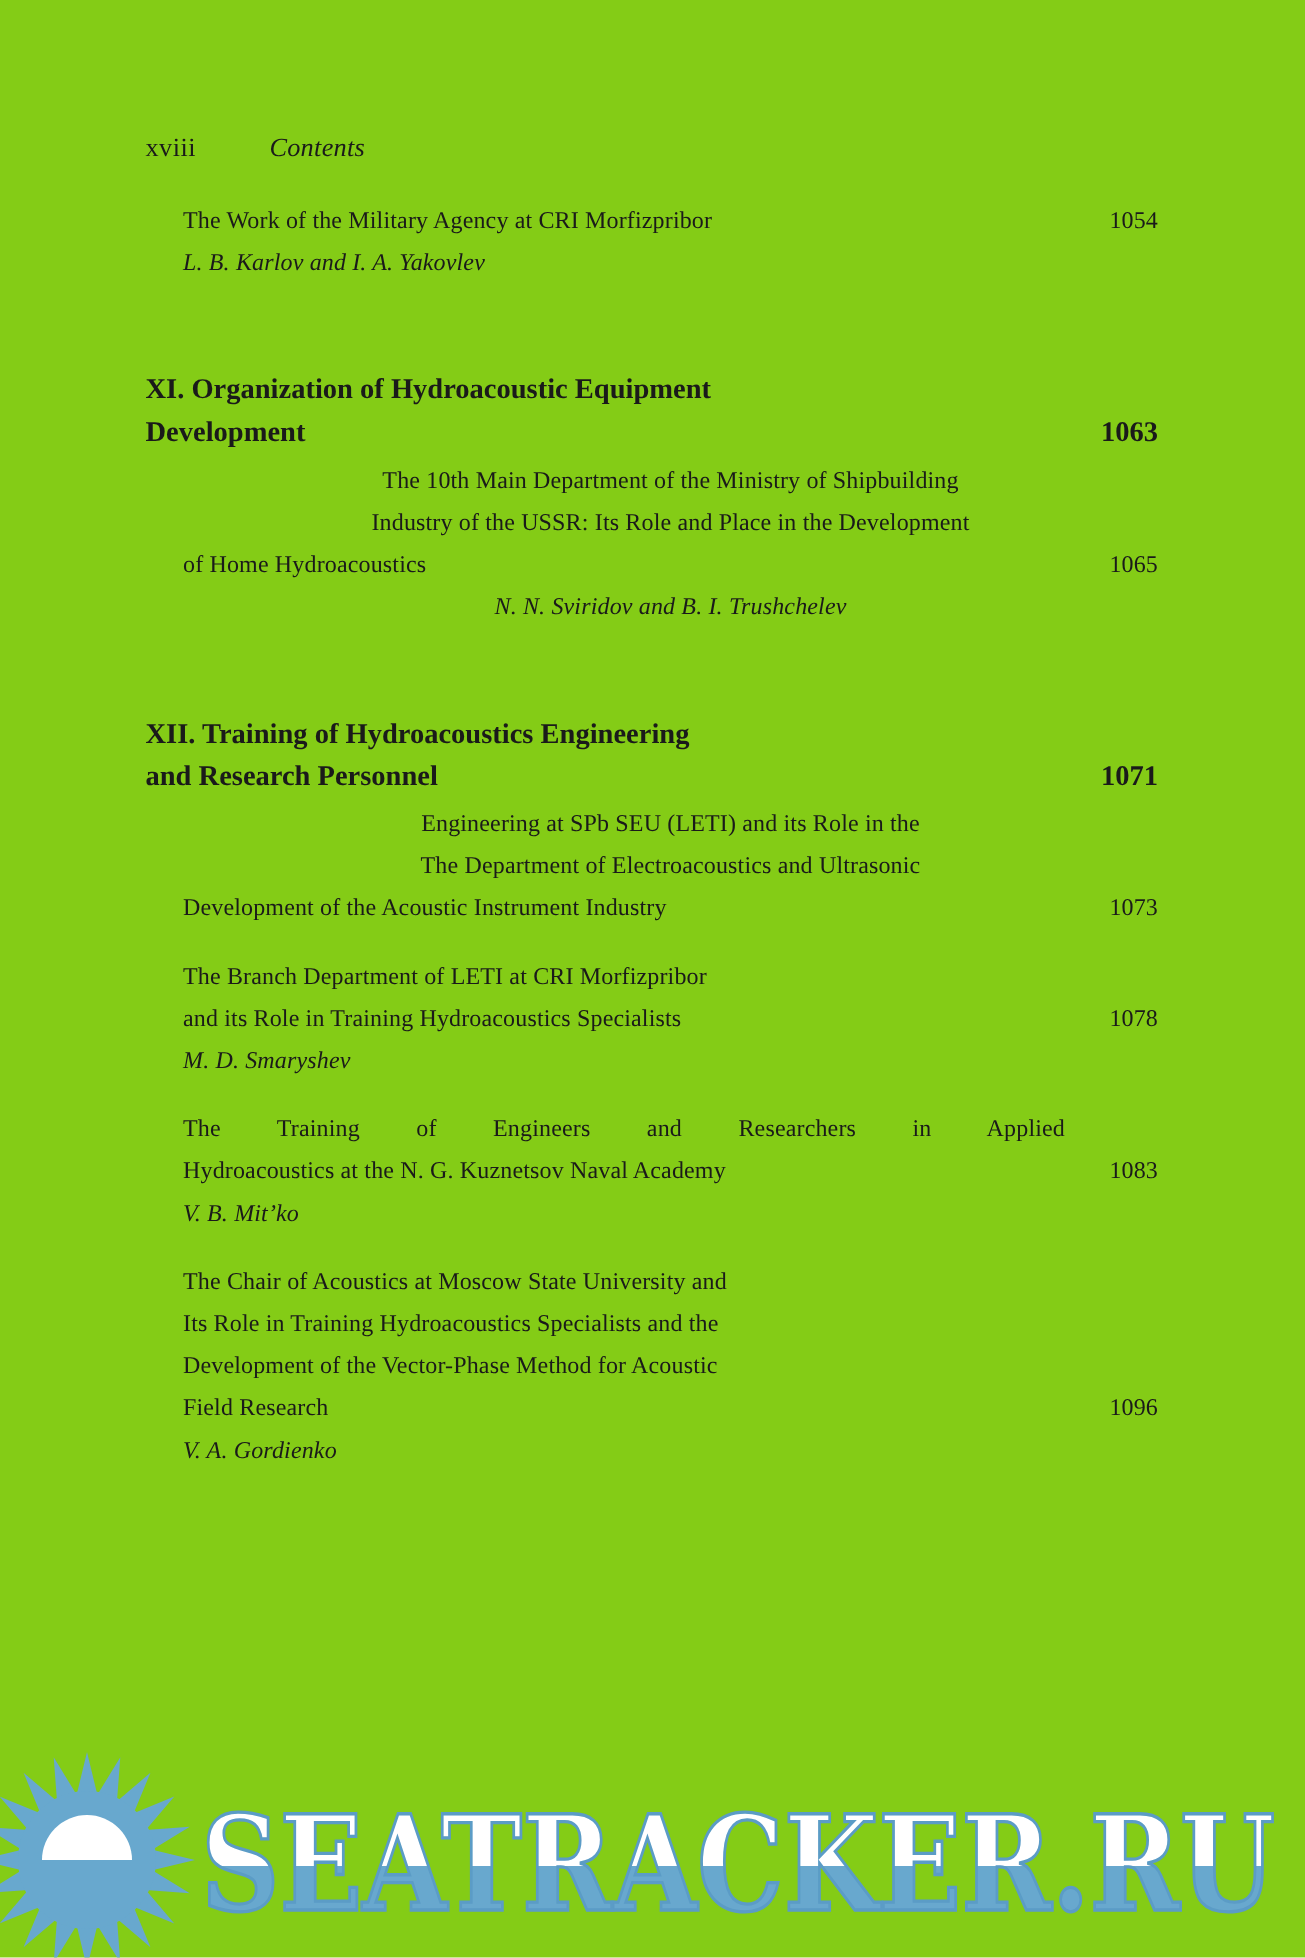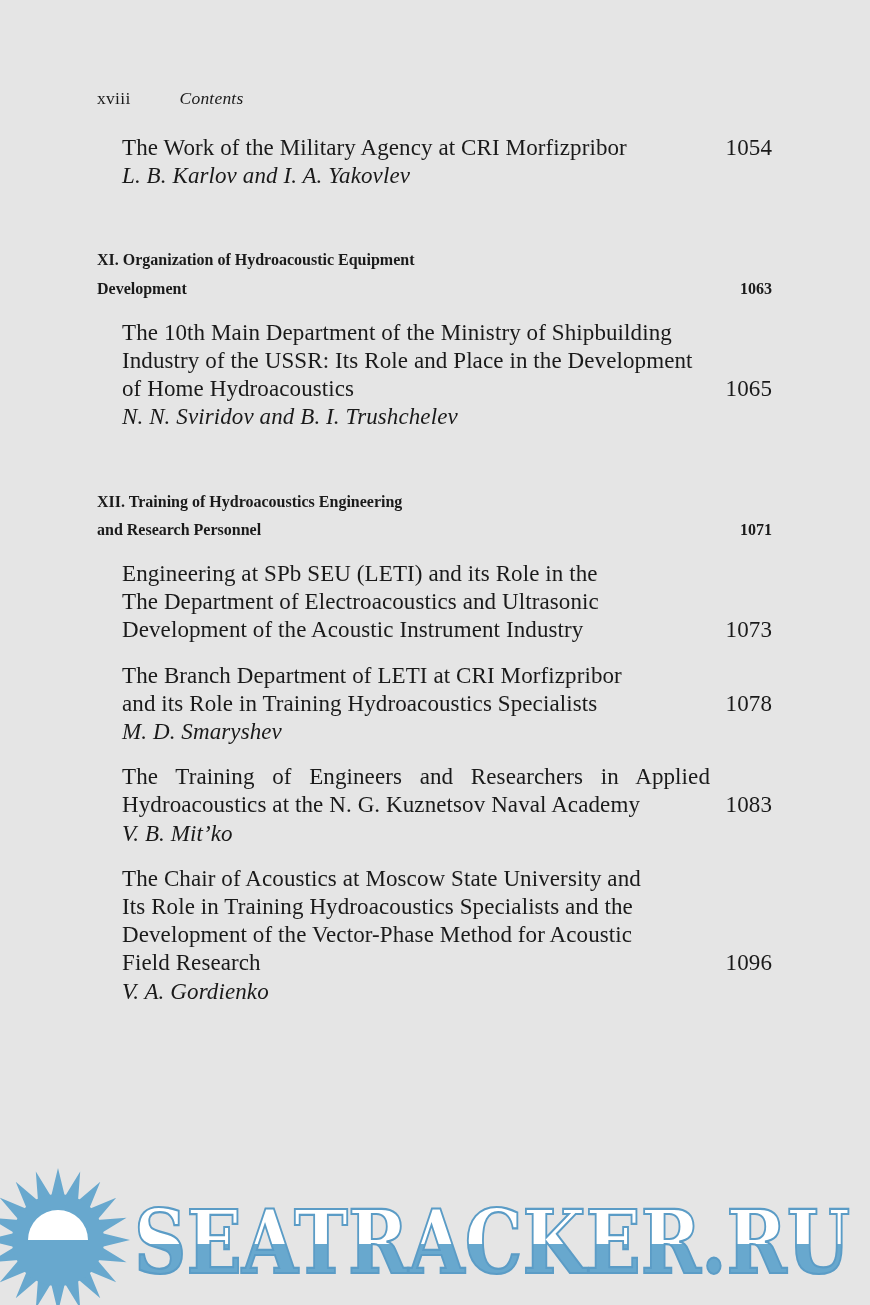--- a/index.html
+++ b/index.html
@@ -9,21 +9,21 @@
     height: 1305px;
     overflow: hidden;
     background: #ffffff;
     font-family: "Liberation Serif", "DejaVu Serif", serif;
     color: #1a1a1a;
   }
   .sheet {
     position: relative;
     width: 870px;
     height: 1305px;
-    background: #e5e5e5;
+    background: #84cc16;
   }
   .page {
     position: absolute;
     left: 97px;
     top: 87px;
     width: 675px;
   }
   .pagehead {
     display: flex;
     align-items: baseline;
@@ -32,32 +32,32 @@
   }
   .folio { letter-spacing: 0.3px; }
   .running {
     font-style: italic;
     margin-left: 49px;
     letter-spacing: 0.2px;
   }
   .toc { margin-top: 25px; }
   .toc .entry {
     margin-left: 25px;
-    font-size: 23px;
+    font-size: 16px;
     line-height: 28.2px;
     letter-spacing: 0.1px;
     margin-top: 17px;
   }
   .toc .section {
-    font-size: 16px;
+    font-size: 19px;
     font-weight: bold;
     line-height: 28.2px;
     margin-top: 56px;
   }
-  .toc .section + .entry { margin-top: 16px; }
+  .toc .section + .entry { margin-top: 4px; text-align: center; }
   .toc > :first-child { margin-top: 0; }
   .line.last {
     display: flex;
     justify-content: space-between;
     align-items: baseline;
   }
   .line.last .pg { padding-left: 12px; }
   .line.justify {
     text-align: justify;
     text-align-last: justify;

